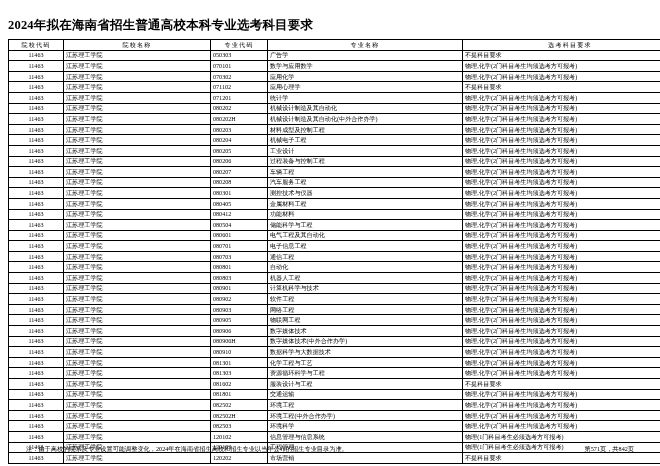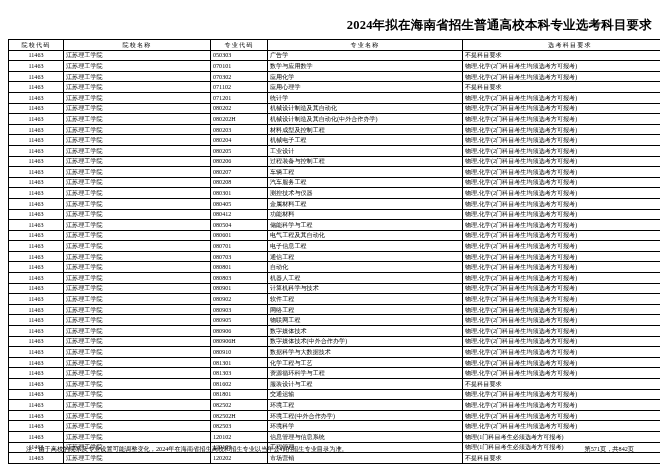--- a/index.html
+++ b/index.html
@@ -15,21 +15,21 @@
     overflow: hidden;
   }
   .page {
     position: relative;
     width: 660px;
     height: 466px;
     box-sizing: border-box;
     padding: 0 8px;
   }
   .doc-title {
-    text-align: right;
+    text-align: left;
     font-size: 12.5px;
     font-weight: bold;
     letter-spacing: 0.2px;
     padding-top: 18px;
     padding-bottom: 6px;
     line-height: 1.2;
     color: #000;
   }
   table.grid {
     border-collapse: collapse;

